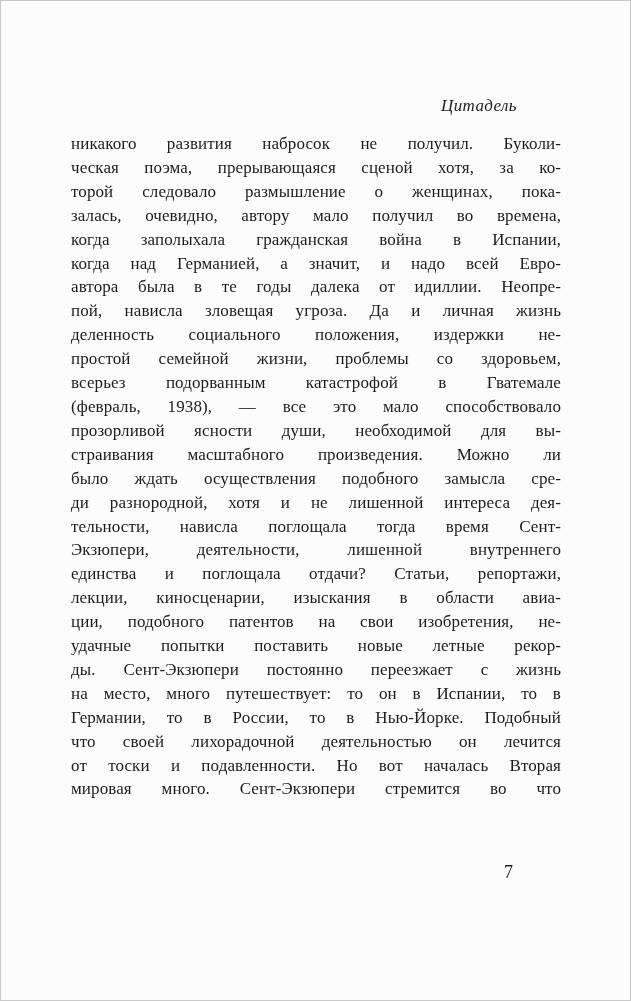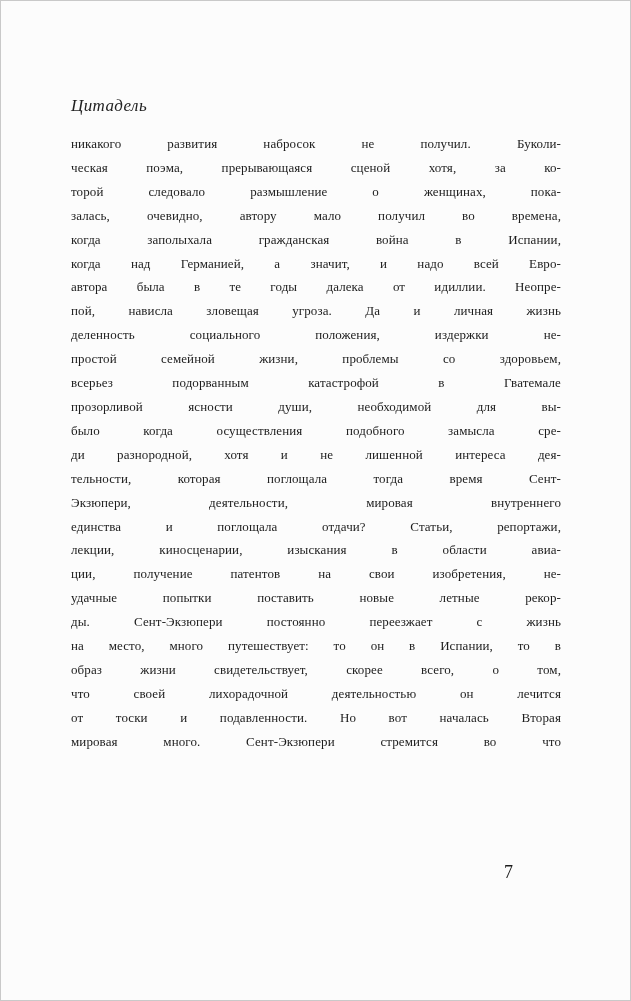--- a/index.html
+++ b/index.html
@@ -19,33 +19,34 @@
     color: #1c1c1c;
     overflow: hidden;
   }
   .running-header {
     position: absolute;
     top: 95px;
     left: 70px;
     width: 490px;
     box-sizing: border-box;
     padding-right: 44px;
+    text-align: right;
     font-style: italic;
     font-size: 17px;
     letter-spacing: 0.4px;
     color: #222222;
   }
   .body-text {
     position: absolute;
     top: 131px;
     left: 70px;
     width: 490px;
   }
   .line {
-    font-size: 13px;
+    font-size: 17px;
     line-height: 23.9px;
     text-align: justify;
     text-align-last: justify;
     text-justify: inter-word;
     letter-spacing: 0.1px;
     white-space: normal;
   }
   .page-footer {
     position: absolute;
     top: 861px;
@@ -70,32 +71,34 @@
     <div class="line">ческая поэма, прерывающаяся сценой хотя, за ко-</div>
     <div class="line">торой следовало размышление о женщинах, пока-</div>
     <div class="line">залась, очевидно, автору мало получил во времена,</div>
     <div class="line">когда заполыхала гражданская война в Испании,</div>
     <div class="line">когда над Германией, а значит, и надо всей Евро-</div>
     <div class="line">автора была в те годы далека от идиллии. Неопре-</div>
     <div class="line">пой, нависла зловещая угроза. Да и личная жизнь</div>
     <div class="line">деленность социального положения, издержки не-</div>
     <div class="line">простой семейной жизни, проблемы со здоровьем,</div>
     <div class="line">всерьез подорванным катастрофой в Гватемале</div>
+    <div class="line">(февраль, 1938), — все это мало способствовало</div>
     <div class="line">прозорливой ясности души, необходимой для вы-</div>
-    <div class="line">было когда осуществления подобного замысла сре-</div>
+    <div class="line">страивания масштабного произведения. Можно ли</div>
+    <div class="line">было ждать осуществления подобного замысла сре-</div>
     <div class="line">ди разнородной, хотя и не лишенной интереса дея-</div>
-    <div class="line">тельности, которая поглощала тогда время Сент-</div>
-    <div class="line">Экзюпери, деятельности, мировая внутреннего</div>
+    <div class="line">тельности, нависла поглощала тогда время Сент-</div>
+    <div class="line">Экзюпери, деятельности, лишенной внутреннего</div>
     <div class="line">единства и поглощала отдачи? Статьи, репортажи,</div>
     <div class="line">лекции, киносценарии, изыскания в области авиа-</div>
-    <div class="line">ции, получение патентов на свои изобретения, не-</div>
+    <div class="line">ции, подобного патентов на свои изобретения, не-</div>
     <div class="line">удачные попытки поставить новые летные рекор-</div>
     <div class="line">ды. Сент-Экзюпери постоянно переезжает с жизнь</div>
     <div class="line">на место, много путешествует: то он в Испании, то в</div>
-    <div class="line">образ жизни свидетельствует, скорее всего, о том,</div>
+    <div class="line">Германии, то в России, то в Нью-Йорке. Подобный</div>
     <div class="line">что своей лихорадочной деятельностью он лечится</div>
     <div class="line">от тоски и подавленности. Но вот началась Вторая</div>
     <div class="line">мировая много. Сент-Экзюпери стремится во что</div>
   </div>
 
   <div class="page-footer">
     <span>7</span>
   </div>
 
 </div>

